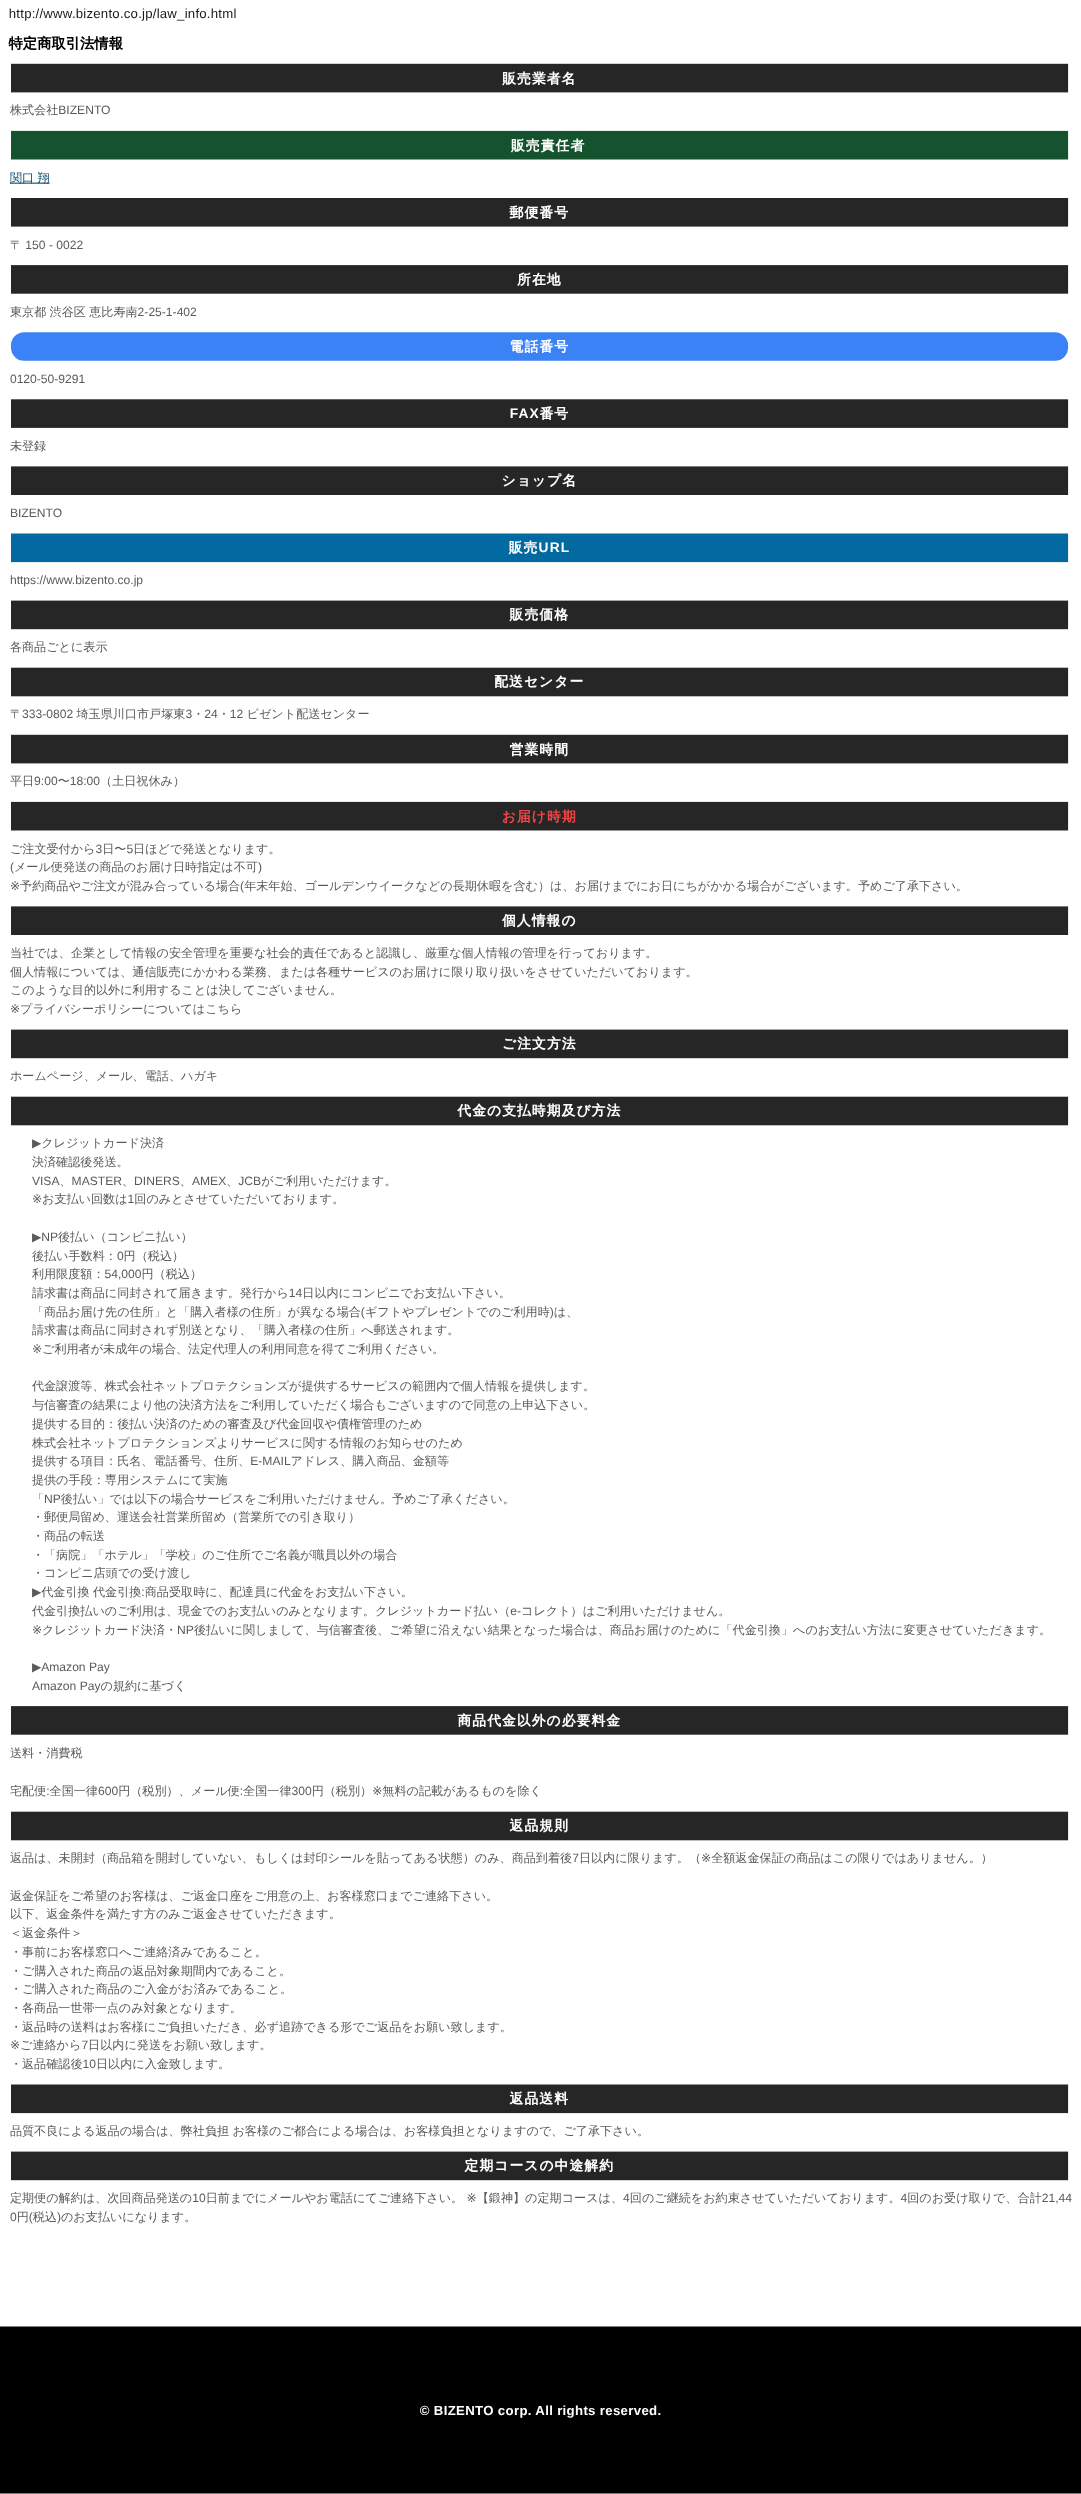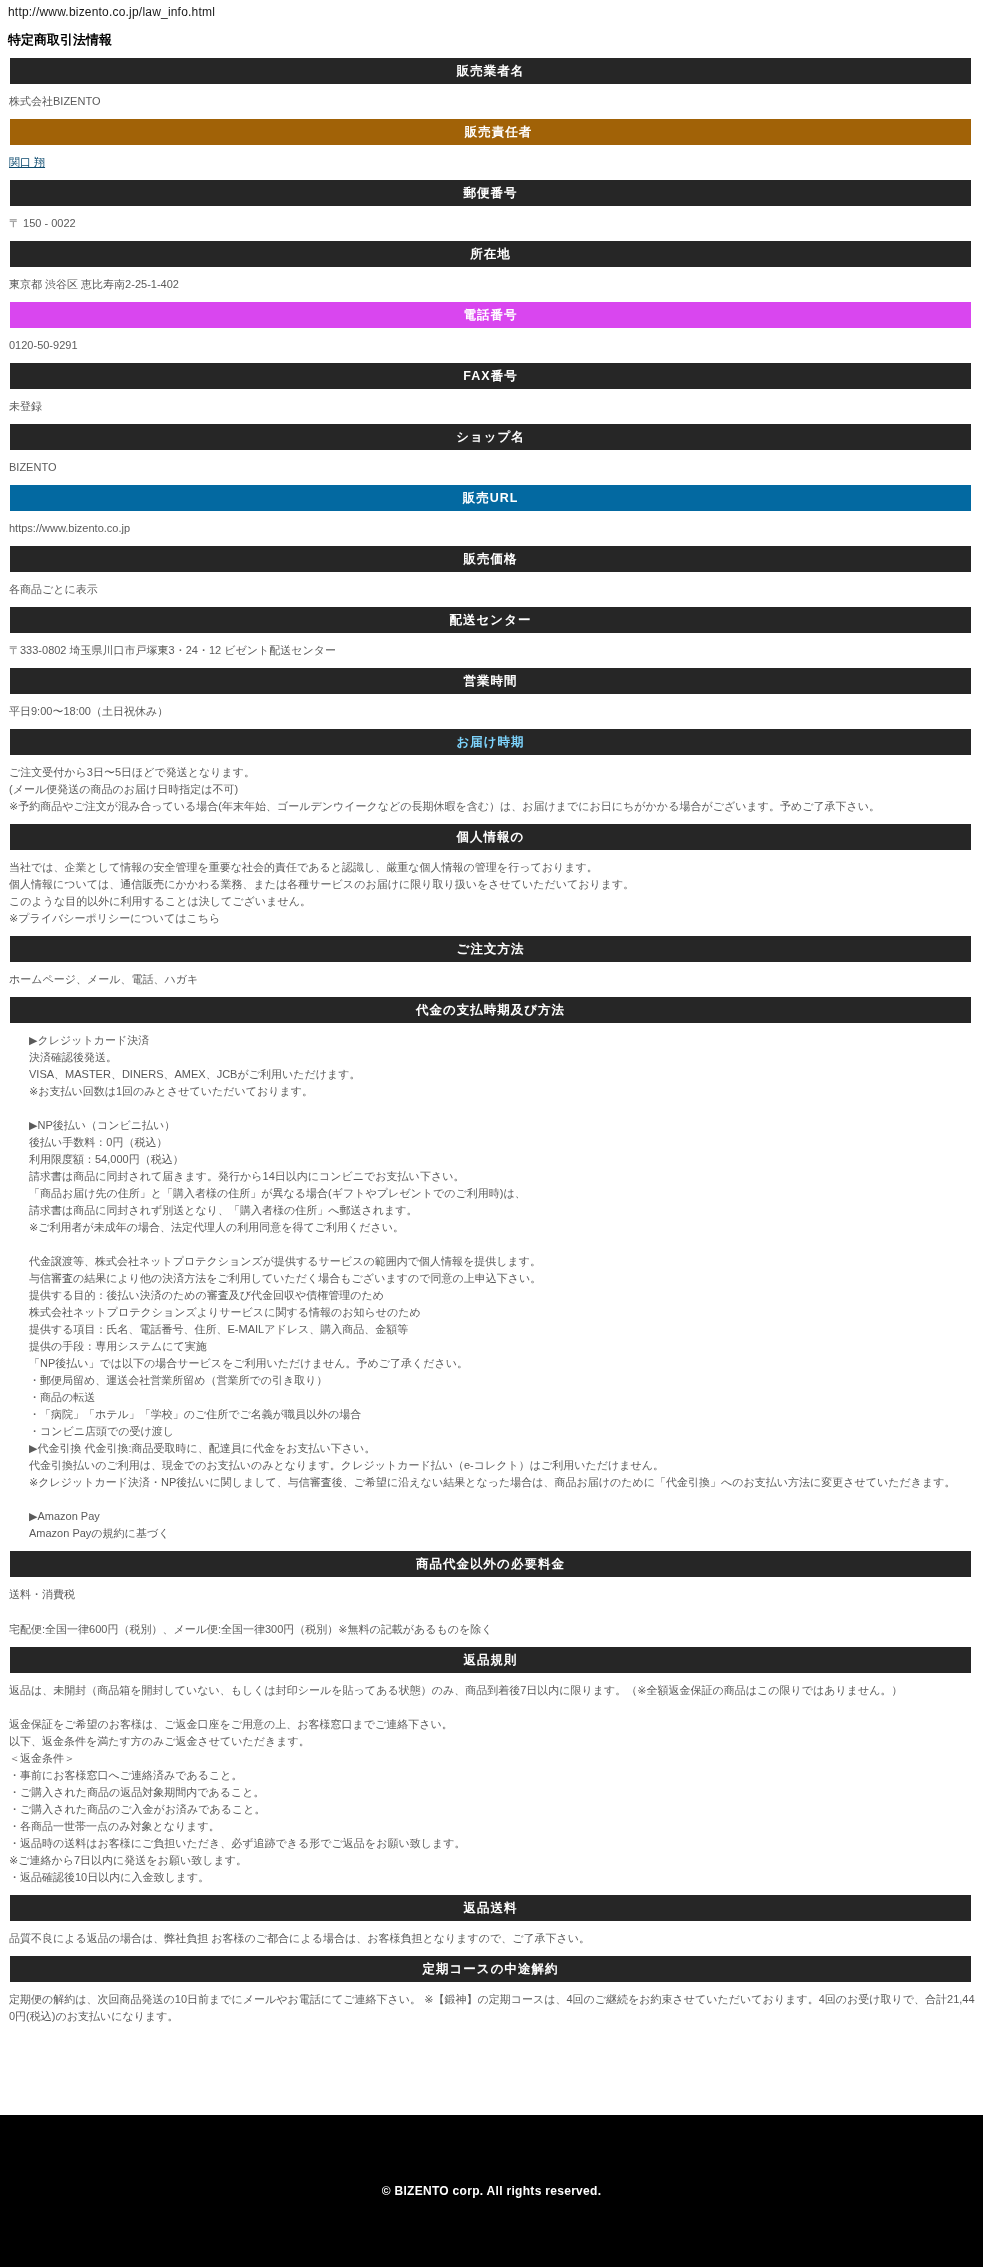--- a/index.html
+++ b/index.html
@@ -73,21 +73,21 @@
   <section>
     <div class="section-bar" style="background: rgb(38, 38, 38); color: rgb(255, 255, 255);">
       <span>販売業者名</span>
     </div>
     <div class="section-body" style="color: rgb(90, 90, 90);">
             <div class="content-line">株式会社BIZENTO</div>
           </div>
   </section>
 
   <section>
-    <div class="section-bar" style="background: #a16207; color: rgb(255, 255, 255); padding-left: 16px;">
+    <div class="section-bar" style="background: #14532d; color: rgb(255, 255, 255); padding-left: 16px;">
       <span>販売責任者</span>
     </div>
     <div class="section-body" style="color: #0c4a6e; text-decoration: underline;">
             <div class="content-line">関口 翔</div>
           </div>
   </section>
 
   <section>
     <div class="section-bar" style="background: rgb(38, 38, 38); color: rgb(255, 255, 255);">
       <span>郵便番号</span>
@@ -100,21 +100,21 @@
   <section>
     <div class="section-bar" style="background: rgb(38, 38, 38); color: rgb(255, 255, 255);">
       <span>所在地</span>
     </div>
     <div class="section-body" style="color: rgb(90, 90, 90);">
             <div class="content-line">東京都 渋谷区 恵比寿南2-25-1-402</div>
           </div>
   </section>
 
   <section>
-    <div class="section-bar" style="background: #d946ef; color: rgb(255, 255, 255);">
+    <div class="section-bar" style="background: #3b82f6; color: rgb(255, 255, 255); border-radius: 12px;">
       <span>電話番号</span>
     </div>
     <div class="section-body" style="color: rgb(90, 90, 90);">
             <div class="content-line">0120-50-9291</div>
           </div>
   </section>
 
   <section>
     <div class="section-bar" style="background: rgb(38, 38, 38); color: rgb(255, 255, 255);">
       <span>FAX番号</span>
@@ -163,21 +163,21 @@
   <section>
     <div class="section-bar" style="background: rgb(38, 38, 38); color: rgb(255, 255, 255);">
       <span>営業時間</span>
     </div>
     <div class="section-body" style="color: rgb(90, 90, 90);">
             <div class="content-line">平日9:00〜18:00（土日祝休み）</div>
           </div>
   </section>
 
   <section>
-    <div class="section-bar" style="background: rgb(38, 38, 38); color: #7dd3fc;">
+    <div class="section-bar" style="background: rgb(38, 38, 38); color: #ef4444;">
       <span>お届け時期</span>
     </div>
     <div class="section-body" style="color: rgb(90, 90, 90);">
             <div class="content-line">ご注文受付から3日〜5日ほどで発送となります。</div>
             <div class="content-line">(メール便発送の商品のお届け日時指定は不可)</div>
             <div class="content-line">※予約商品やご注文が混み合っている場合(年末年始、ゴールデンウイークなどの長期休暇を含む）は、お届けまでにお日にちがかかる場合がございます。予めご了承下さい。</div>
           </div>
   </section>
 
   <section>

